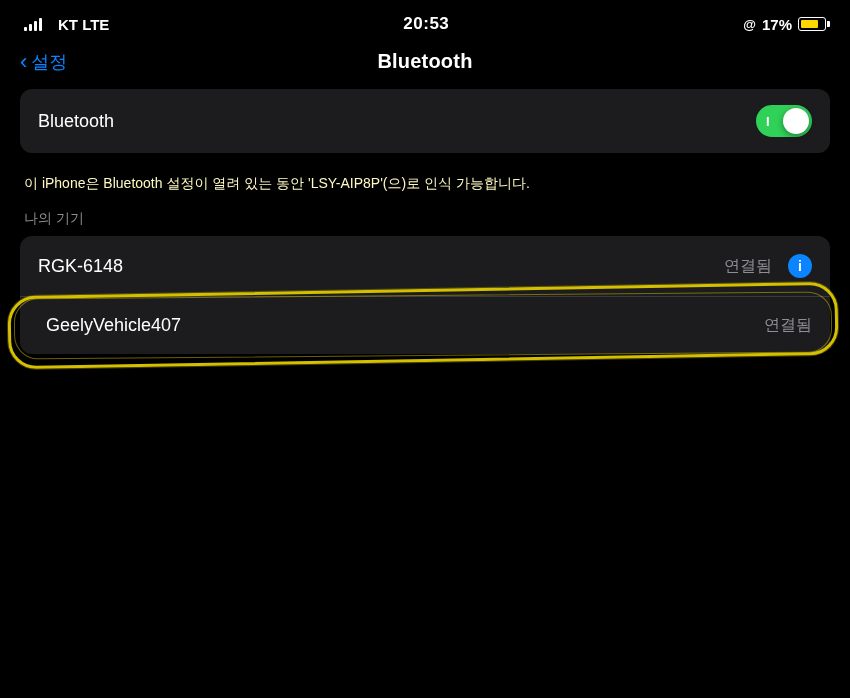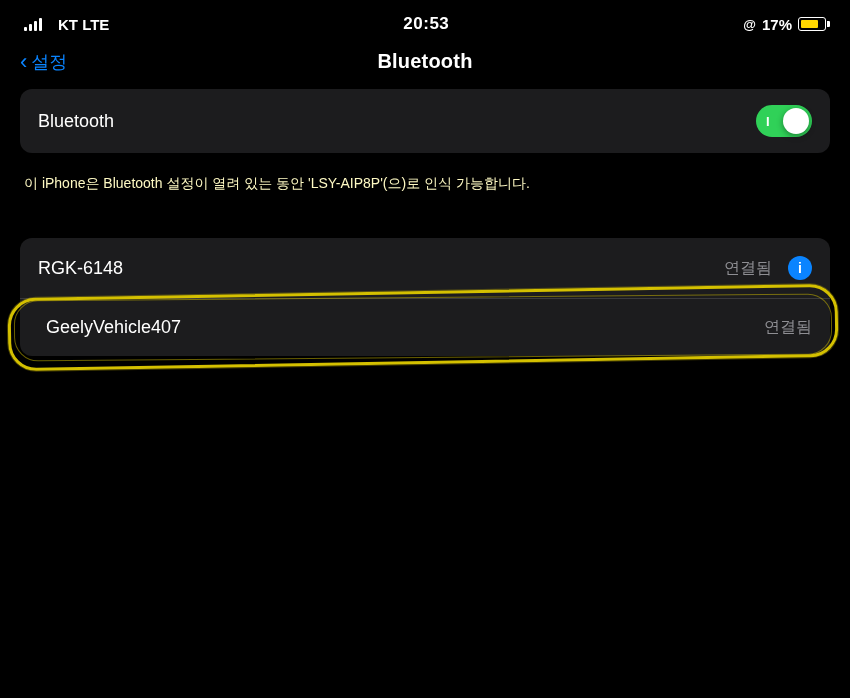--- a/index.html
+++ b/index.html
@@ -201,21 +201,20 @@
       font-size: 14px;
       font-weight: 400;
       padding: 0 4px 8px;
       text-transform: none;
     }
 
     
     .device-card {
       background: #1C1C1E;
       border-radius: 12px;
-      margin-top: 28px;
     }
 
     .device-row {
       display: flex;
       align-items: center;
       justify-content: space-between;
       padding: 18px 18px;
       position: relative;
     }
 
@@ -322,20 +321,21 @@
       <span class="card-label">Bluetooth</span>
       <div class="toggle">
         <span class="toggle-i">I</span>
         <div class="toggle-knob"></div>
       </div>
     </div>
   </div>
 
   <p class="description-text">이 iPhone은 Bluetooth 설정이 열려 있는 동안 'LSY-AIP8P'(으)로 인식 가능합니다.</p>
 
+  <p class="section-header">나의 기기</p>
 
   <div class="device-card">
 
     <div class="device-row">
       <span class="device-name">RGK-6148</span>
       <div class="device-status">
         <span>연결됨</span>
         <div class="info-icon">i</div>
       </div>
     </div>

